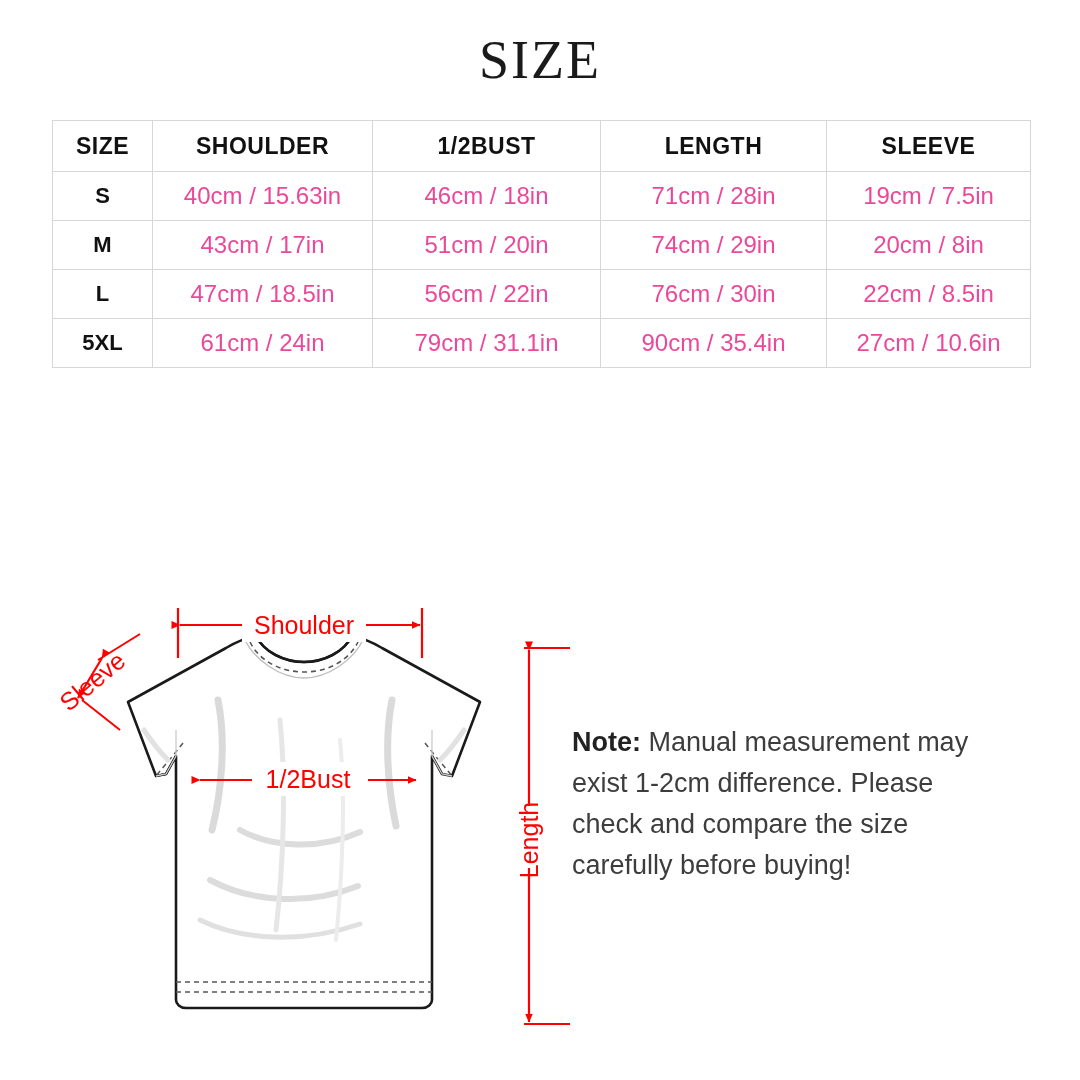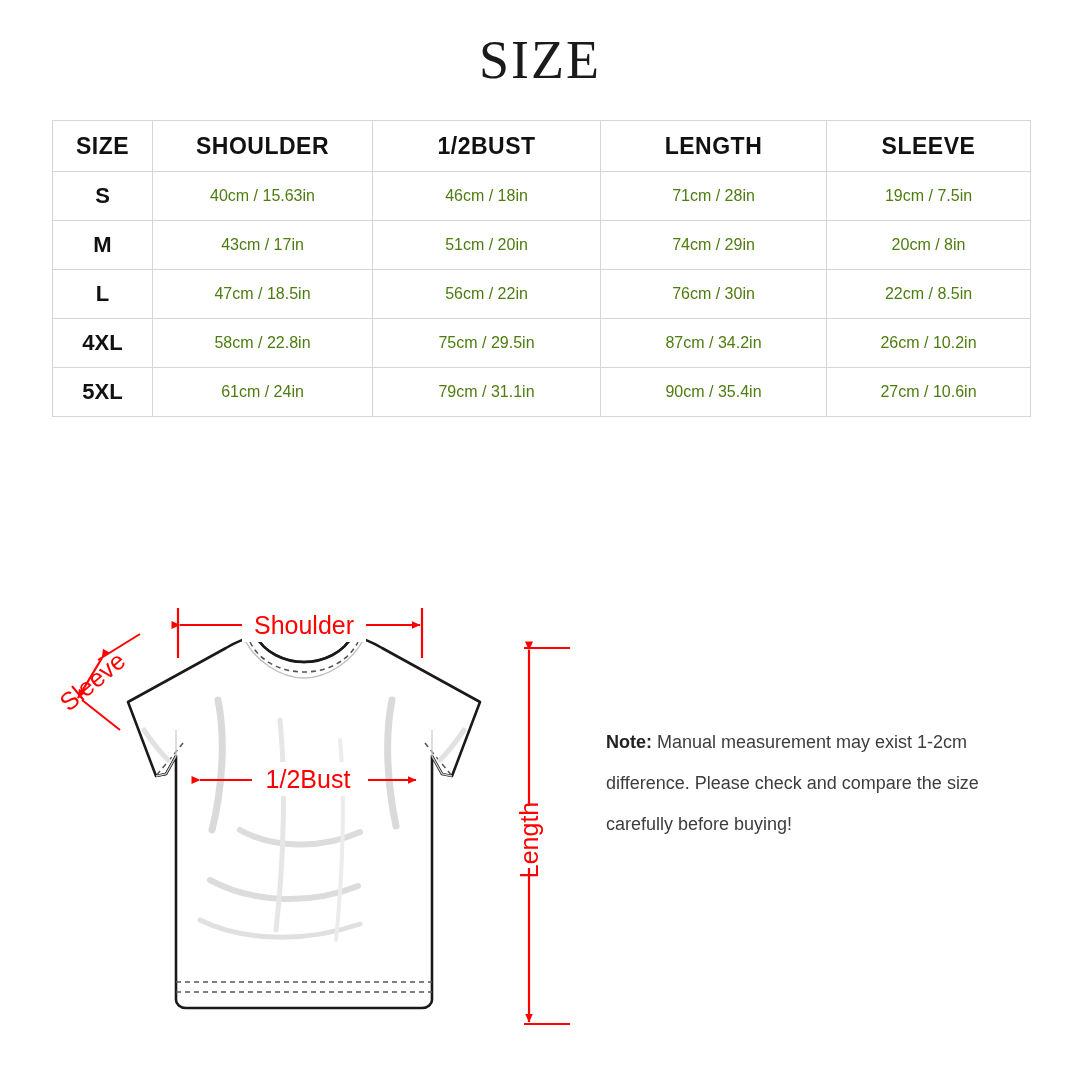--- a/index.html
+++ b/index.html
@@ -39,22 +39,22 @@
   }
   table.size-table {
     border-collapse: collapse;
     width: 100%;
     table-layout: fixed;
   }
   table.size-table th,
   table.size-table td {
     border: 1px solid #d6d6d6;
     text-align: center;
-    font-size: 16px;
-    color: #4d7c0f;
+    font-size: 24px;
+    color: #ec4899;
     height: 48px;
     padding: 0;
     font-weight: normal;
   }
   table.size-table thead th {
     font-size: 23px;
     font-weight: bold;
     color: #111111;
     height: 50px;
     letter-spacing: 0.5px;
@@ -77,24 +77,24 @@
     left: 40px;
     top: 580px;
     width: 540px;
     height: 470px;
   }
   .diagram svg { display: block; }
 
   
   .note {
     position: absolute;
-    left: 606px;
+    left: 572px;
     top: 722px;
     width: 424px;
-    font-size: 18px;
+    font-size: 27px;
     line-height: 41px;
     color: #3d3d3d;
   }
   .note .note-label {
     font-weight: bold;
     color: #222222;
   }
 </style>
 </head>
 <body>
@@ -133,27 +133,20 @@
         <td>51cm / 20in</td>
         <td>74cm / 29in</td>
         <td>20cm / 8in</td>
       </tr>
       <tr>
         <td class="size-col">L</td>
         <td>47cm / 18.5in</td>
         <td>56cm / 22in</td>
         <td>76cm / 30in</td>
         <td>22cm / 8.5in</td>
-      </tr>
-      <tr>
-        <td class="size-col">4XL</td>
-        <td>58cm / 22.8in</td>
-        <td>75cm / 29.5in</td>
-        <td>87cm / 34.2in</td>
-        <td>26cm / 10.2in</td>
       </tr>
       <tr>
         <td class="size-col">5XL</td>
         <td>61cm / 24in</td>
         <td>79cm / 31.1in</td>
         <td>90cm / 35.4in</td>
         <td>27cm / 10.6in</td>
       </tr>
     </tbody>
   </table>

